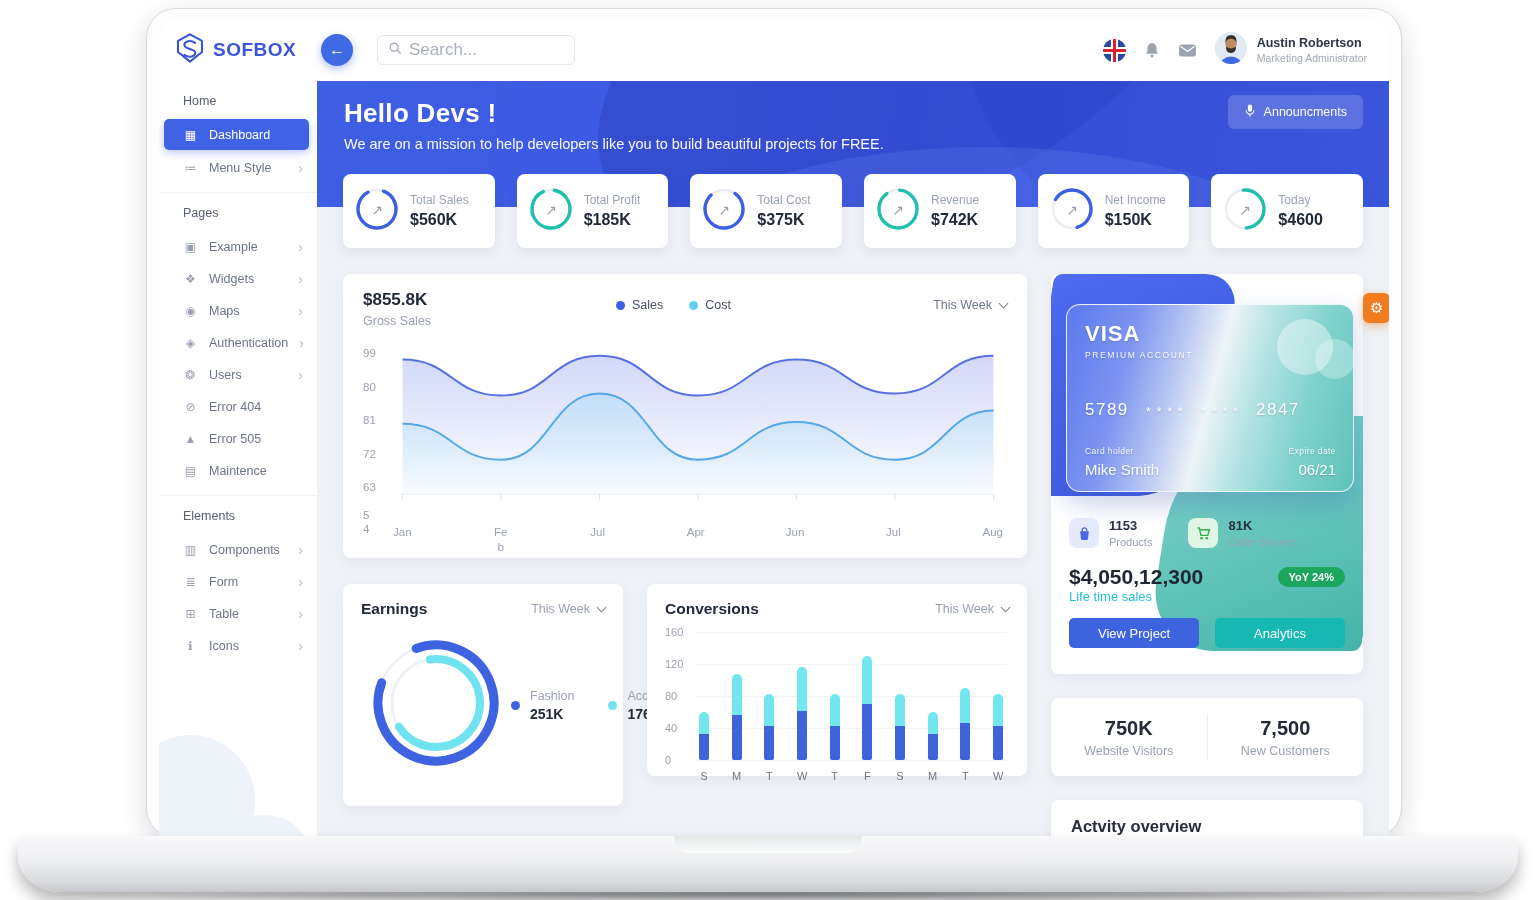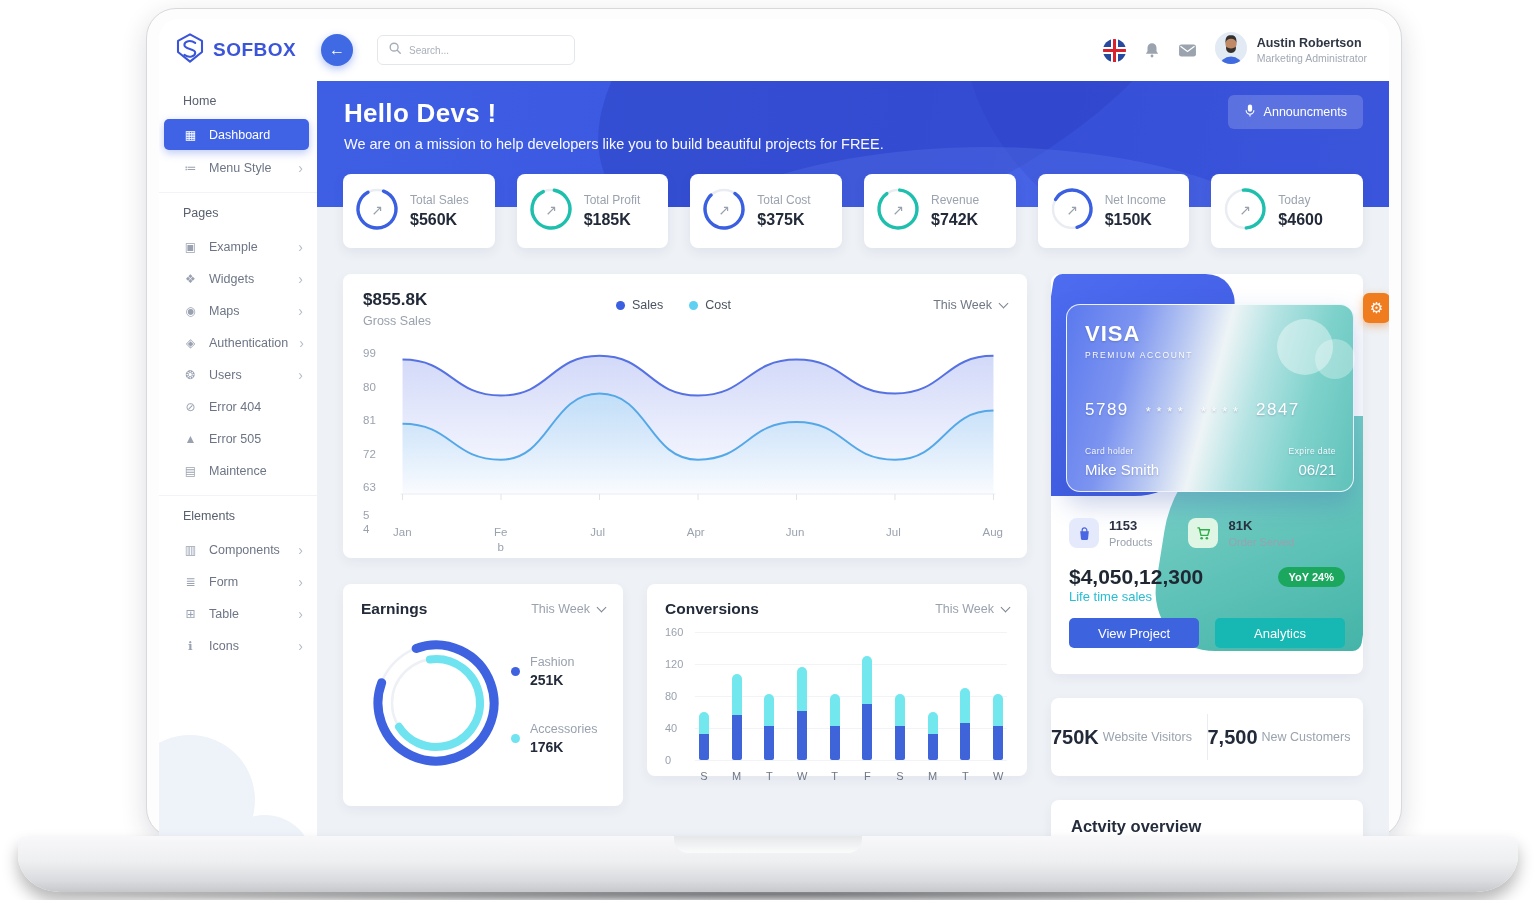--- a/index.html
+++ b/index.html
@@ -11,21 +11,21 @@
   .laptop-base{position:absolute;left:18px;top:836px;width:1500px;height:56px;background:linear-gradient(#f8f8fa 0%,#eeeff1 45%,#dadbde 80%,#c7c8cb 100%);border-radius:10px 10px 42px 42px/6px 6px 36px 36px;box-shadow:0 10px 16px rgba(0,0,0,.28);z-index:5}
   .base-notch{position:absolute;left:50%;transform:translateX(-50%);top:0;width:188px;height:17px;background:linear-gradient(#e6e7e9,#fafbfb);border-radius:0 0 14px 14px}
   .base-shadow{position:absolute;left:60px;top:886px;width:1416px;height:16px;background:radial-gradient(ellipse at center,rgba(40,45,55,.45),rgba(40,45,55,0) 72%);z-index:4}
 
   
   .app-header{height:62px;flex:0 0 62px;display:flex;align-items:center;background:#fff;position:relative;z-index:3}
   .logo-wrap{width:158px;display:flex;align-items:center;gap:7px;padding-left:15px}
   .logo-text{font-size:19px;font-weight:bold;color:#3b55da;letter-spacing:.5px}
   .back-btn{width:32px;height:32px;border-radius:50%;background:#3f6ae4;color:#fff;display:flex;align-items:center;justify-content:center;font-size:16px;margin-left:4px;box-shadow:0 3px 8px rgba(63,106,228,.4);cursor:pointer}
   .search-box{margin-left:24px;width:198px;height:30px;border:1px solid #e3e6eb;border-radius:6px;display:flex;align-items:center;gap:7px;padding:0 10px;background:#fff}
-  .search-box input{border:none;outline:none;font-size:10px;color:#8b5cf6;width:100%;font-family:inherit;background:transparent}
+  .search-box input{border:none;outline:none;font-size:17px;color:#8b5cf6;width:100%;font-family:inherit;background:transparent}
   .search-box input::placeholder{color:#a9b0bb}
   .header-right{margin-left:auto;display:flex;align-items:center;gap:17px;padding-right:22px}
   .hicon{display:flex;align-items:center;cursor:pointer}
   .flag{width:23px;height:23px;border-radius:50%;background:
     linear-gradient(90deg,transparent 42%,#d8222e 42%,#d8222e 58%,transparent 58%),
     linear-gradient(0deg,transparent 42%,#d8222e 42%,#d8222e 58%,transparent 58%),
     linear-gradient(90deg,transparent 33%,#fff 33%,#fff 67%,transparent 67%),
     linear-gradient(0deg,transparent 33%,#fff 33%,#fff 67%,transparent 67%),#274a9e}
   .user-block{display:flex;align-items:center;gap:9px;cursor:pointer}
   .user-name{font-size:12.5px;color:#2e3644;font-weight:bold}
@@ -84,21 +84,21 @@
   .x-labels{position:absolute;left:30px;right:4px;top:181px;display:flex;justify-content:space-between}
   .x-lab{font-size:11.5px;color:#9aa2ae;text-align:center;min-width:16px;white-space:pre-line;line-height:1.3}
 
   .left-bottom{display:flex;gap:24px;margin-top:26px}
   .panel-head{display:flex;align-items:center}
   .panel-title{font-size:15.5px;font-weight:bold;color:#232b3a}
   .panel-period{margin-left:auto;display:flex;align-items:center;gap:8px;font-size:12.5px;color:#9aa2ae;cursor:pointer}
 
   .earnings-card{width:280px;flex:0 0 280px;height:222px;padding:16px 18px}
   .earn-body{display:flex;align-items:center;margin-top:10px}
-  .earn-legend{margin-left:auto;margin-right:12px;display:flex;flex-direction:column;gap:34px}
+  .earn-legend{margin-left:auto;margin-right:12px;display:flex;flex-direction:row;gap:34px}
   .earn-item{display:flex;align-items:center;gap:10px}
   .earn-name{font-size:12.5px;color:#9aa2ae}
   .earn-val{font-size:14px;font-weight:bold;color:#232b3a;margin-top:3px}
 
   .conversions-card{flex:1;height:192px;padding:16px 18px;min-width:0}
   .cv-chart{position:relative;margin-top:14px;height:160px}
   .cv-ylab{position:absolute;left:0;width:24px;text-align:left;font-size:11px;color:#9aa2ae}
   .cv-grid{position:absolute;left:30px;right:2px;height:1px;background:#f1f3f6}
   .cv-bars{position:absolute;left:34px;right:6px;top:0;height:128px;display:flex;justify-content:space-between;align-items:flex-end}
   .cv-col{width:10px;display:flex;flex-direction:column;justify-content:flex-end}
@@ -132,21 +132,21 @@
   .mini-lab{font-size:11px;color:#9aa2ae;margin-top:3px}
   .total-row{display:flex;align-items:center;margin-top:17px}
   .total-val{font-size:21px;font-weight:bold;color:#1f2733}
   .yoy-pill{margin-left:auto;background:#1ba75e;color:#fff;font-size:11px;font-weight:bold;border-radius:12px;padding:4px 11px}
   .lt-caption{font-size:13px;color:#27bdd3;}
   .vp-buttons{display:flex;gap:16px;margin-top:14px}
   .vp-btn{flex:1;height:30px;border:none;border-radius:5px;color:#fff;font-size:13px;cursor:pointer;font-family:inherit}
   .gear-btn{position:absolute;right:-1px;top:212px;width:27px;height:30px;background:#ef7d1f;border:none;border-radius:6px;color:#fff;font-size:15px;display:flex;align-items:center;justify-content:center;box-shadow:0 3px 8px rgba(239,125,31,.45);cursor:pointer;z-index:3}
 
   .visitors-card{height:78px;display:flex;align-items:center}
-  .vis-half{flex:1;display:flex;flex-direction:row;align-items:center;gap:4px}
+  .vis-half{flex:1;display:flex;flex-direction:column;align-items:center;gap:4px}
   .vis-val{font-size:20px;font-weight:bold;color:#222a39}
   .vis-lab{font-size:12.5px;color:#9aa3ae}
   .vdiv{width:1px;height:46px;background:#e9ecf0}
   .activity-card{height:84px;padding:17px 20px}
   .activity-title{font-size:16.5px;font-weight:bold;color:#252d3c}
 </style>
 </head>
 <body>
 
 <div class="laptop-screen">

